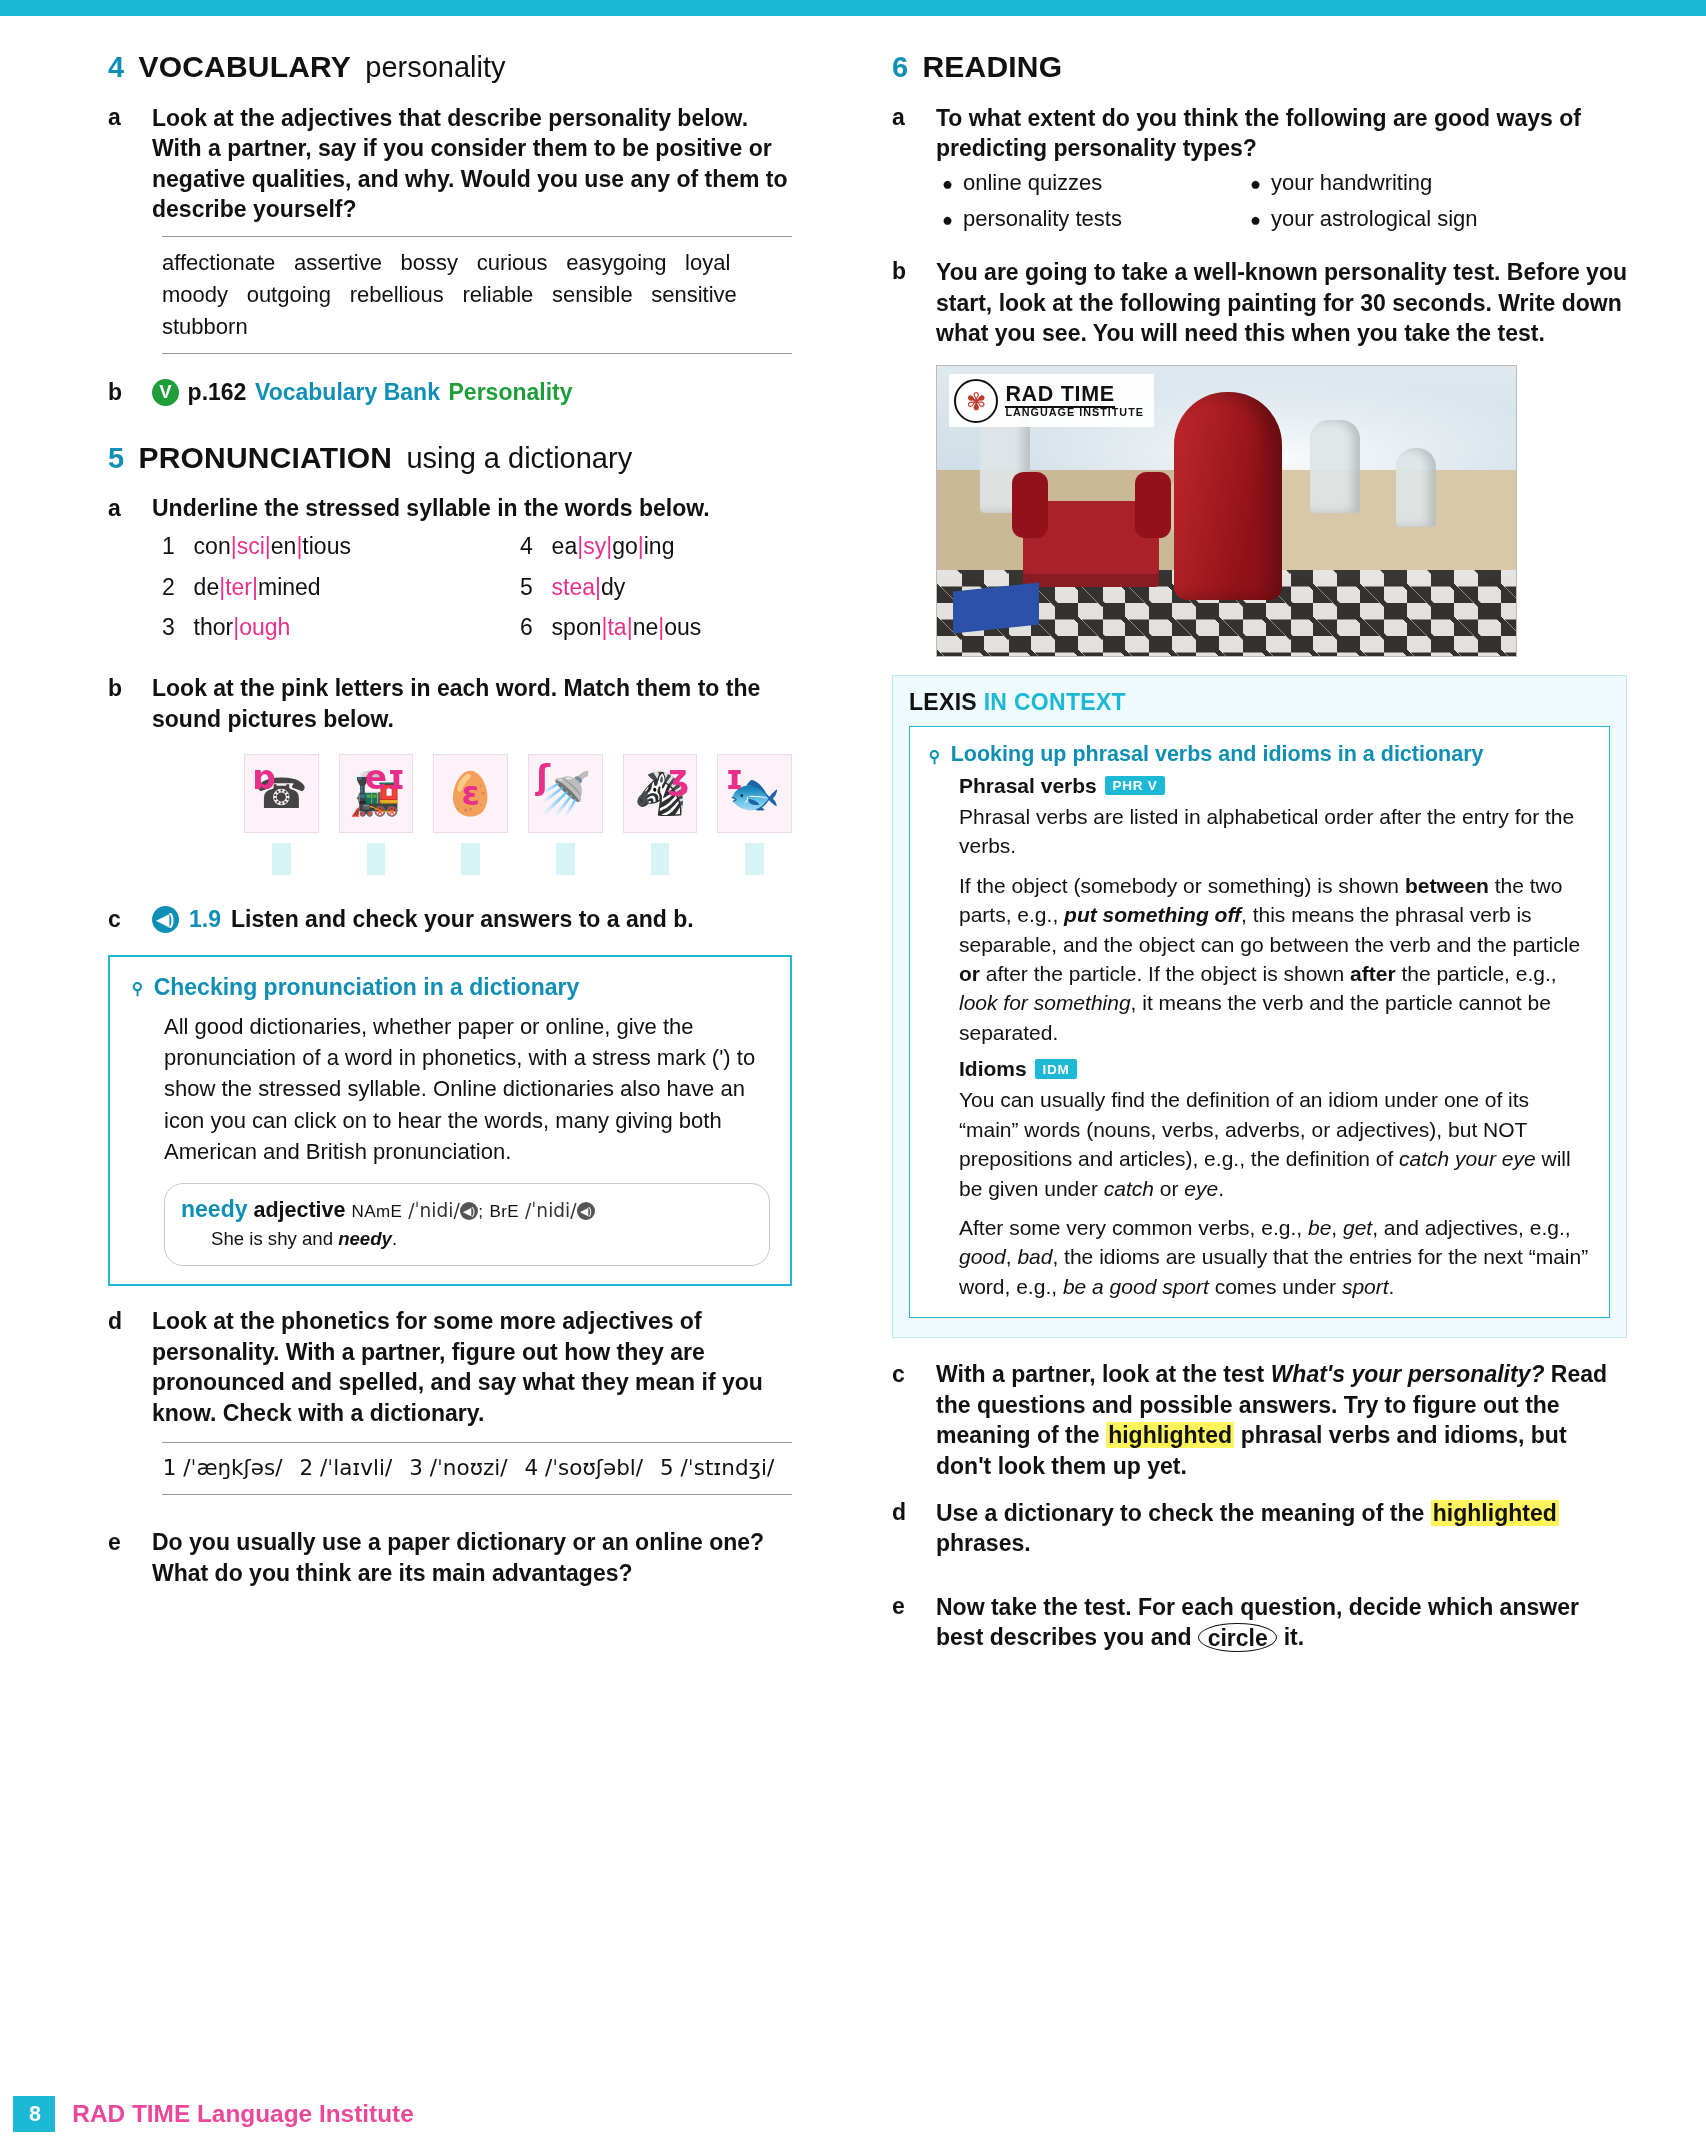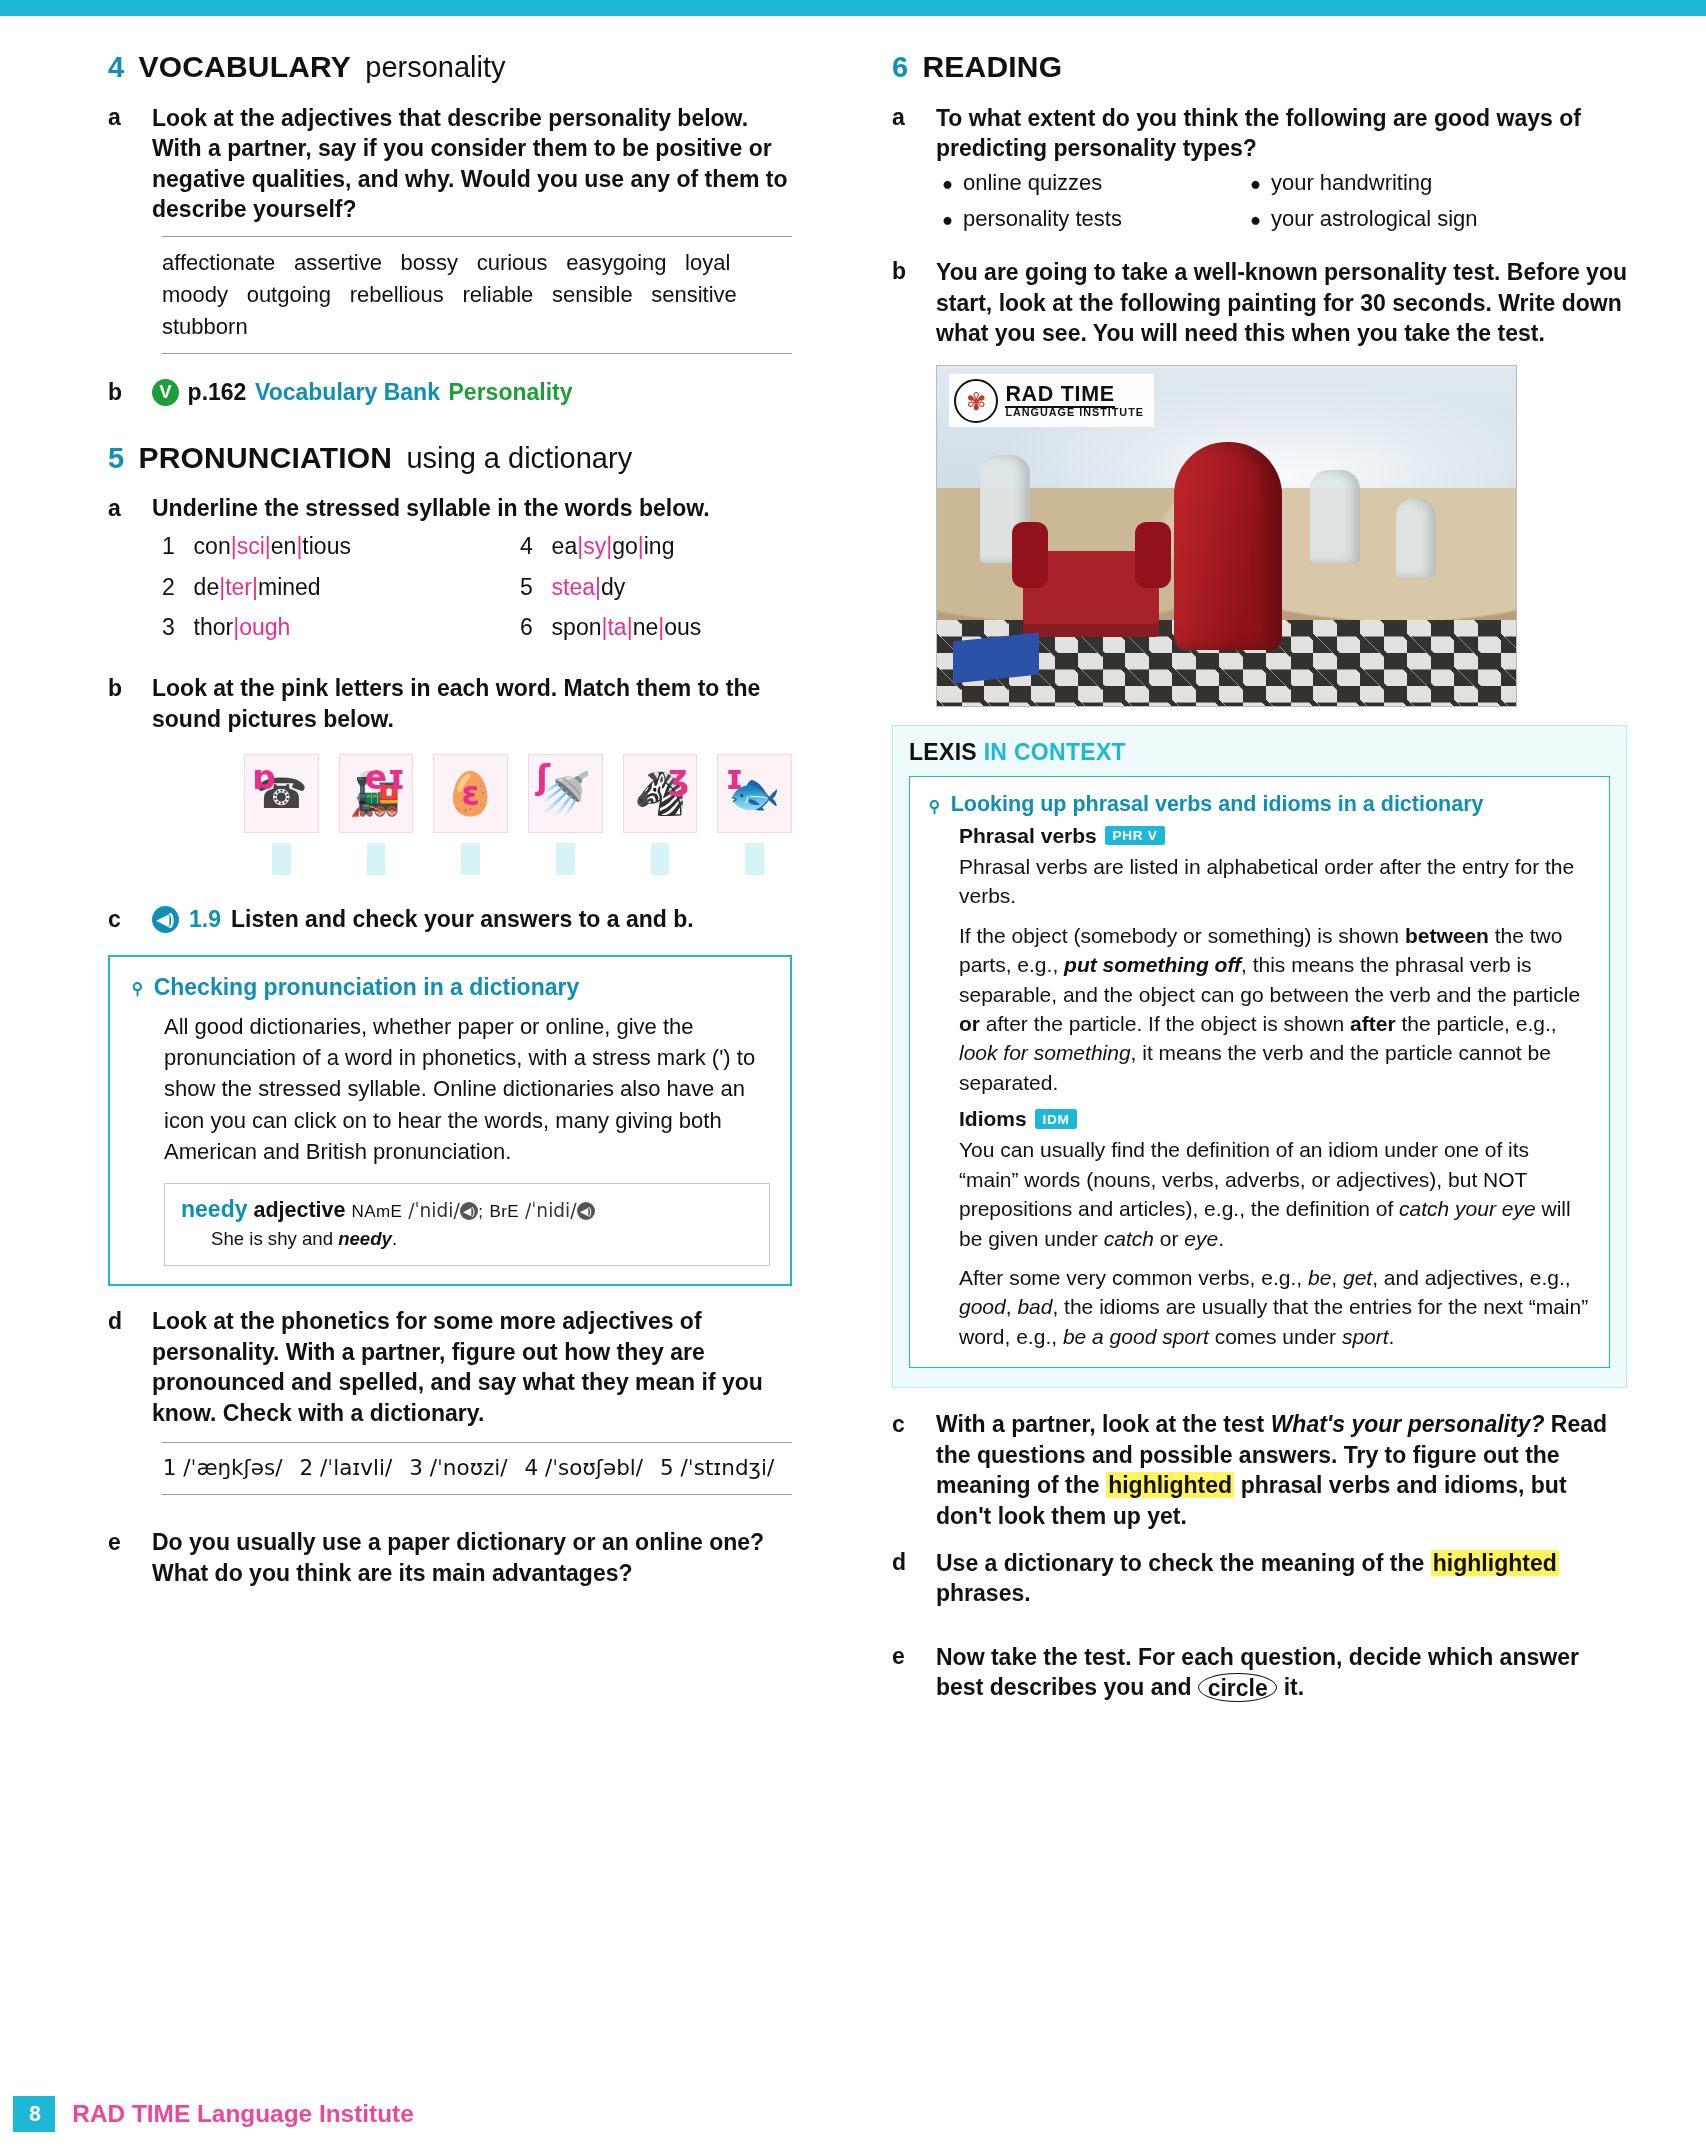--- a/index.html
+++ b/index.html
@@ -196,21 +196,21 @@
     font-size: 24.4px; color:#0f8fb5; transform: rotate(-45deg);
     line-height: 1;
   }
   .tip-text {
     font-size: 22px;
     line-height: 1.42;
     padding-left: 34px;
   }
   .dict-card {
     border: 1.4px solid #c9c9c9;
-    border-radius: 0;
+    border-radius: 19px;
     margin: 16px 0 0 34px;
     padding: 11.5px 16px 14.3px 16px;
     background: #fff;
   }
   .dict-head { font-size: 21.5px; margin-bottom: 5.7px;}
   .dict-word { color:#0f8fb5; font-weight:bold; font-size:23px; }
   .dict-pos { font-weight: bold; font-size: 21.5px; }
   .dict-small { font-size: 17px; letter-spacing: 0.4px; }
   .dict-ph { font-family:"DejaVu Sans", sans-serif; font-size: 18.6px; color:#333; }
   .spk {
@@ -242,21 +242,21 @@
     font-size: 22px;
     font-weight: normal;
   }
   .bul-col { width: 308px; }
   .bul { display:flex; gap:10px; margin-bottom: 7.2px; align-items: baseline;}
   .bul-dot { font-size: 18.6px; }
 
   
   .painting {
     width: 581px;
-    height: 342px;
+    height: 292px;
     margin: 14.3px 0 18.6px 44px;
     border: 0.7px solid #bbb;
     position: relative;
     overflow: hidden;
     background: linear-gradient(#dfe9ef 0%, #cfdde6 38%, #cdbda6 38%, #b9a386 100%);
   }
   .sky-haze { position:absolute; left:0; top:0; width:100%; height:40%;
     background: radial-gradient(ellipse at 60% 80%, rgba(255,255,255,.85), rgba(255,255,255,0) 60%); }
   .dunes { position:absolute; left:0; bottom:0; width:100%; height:64%;
     background:

